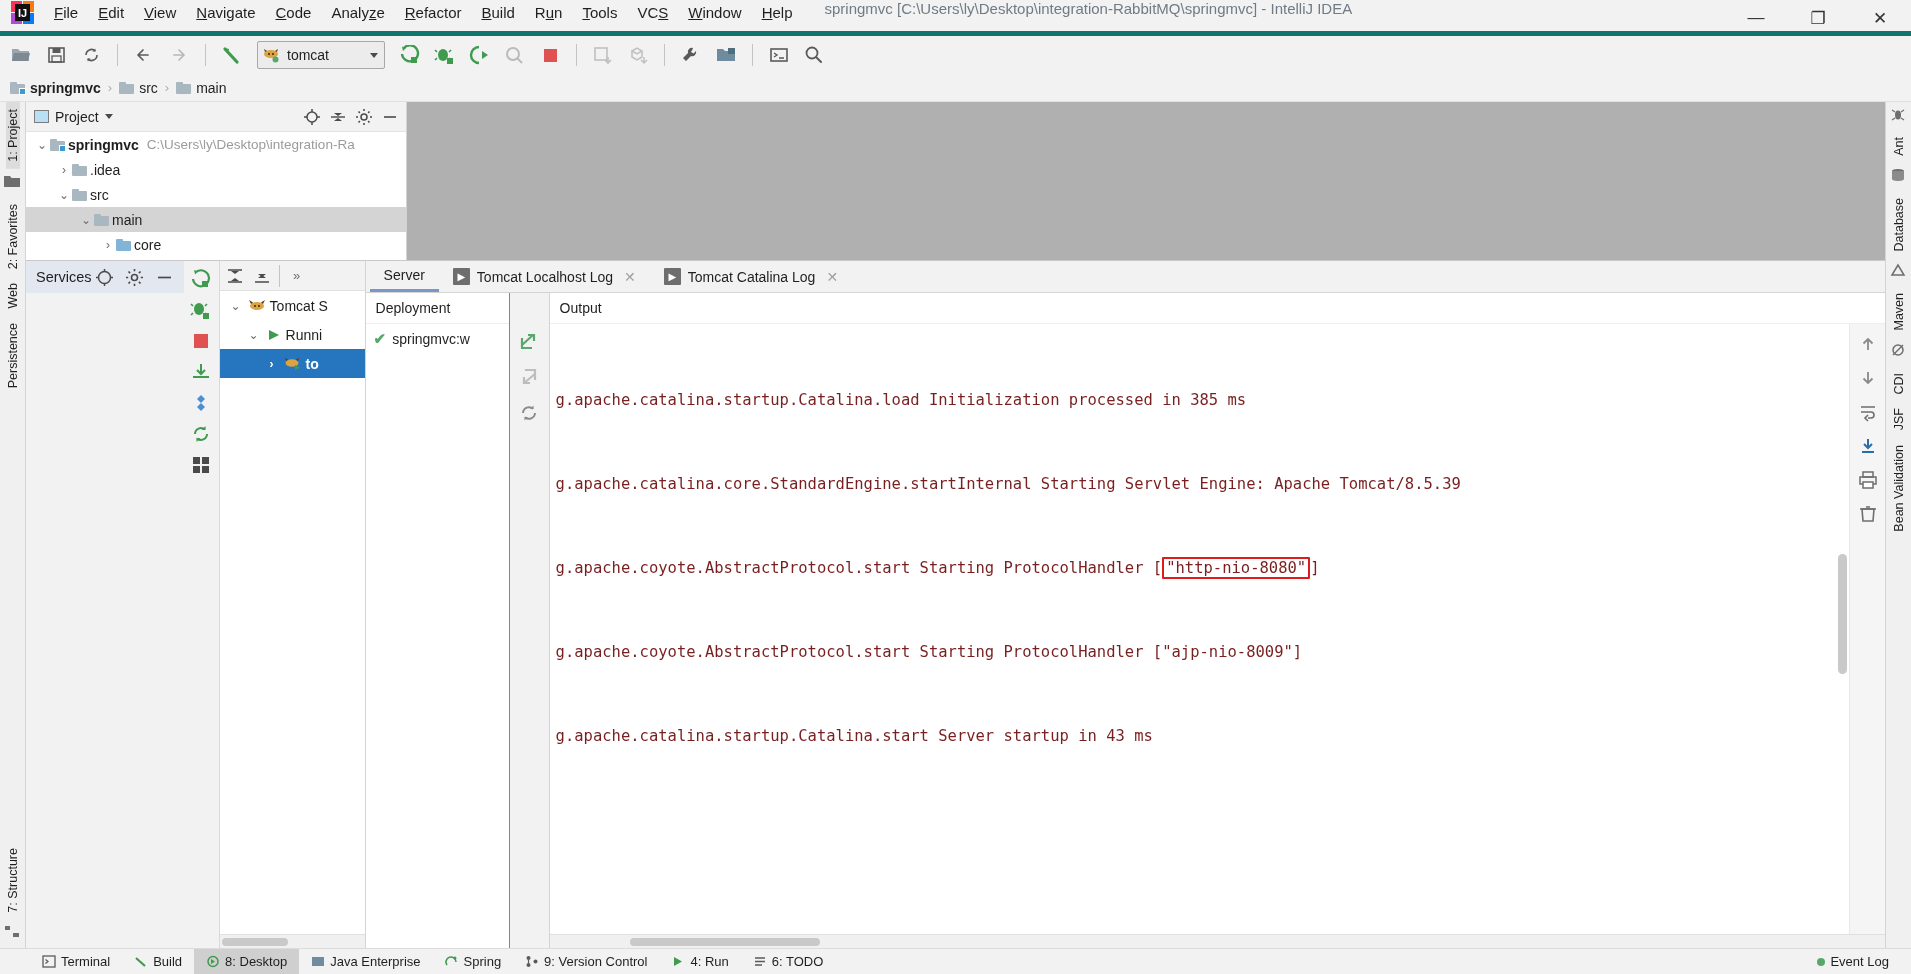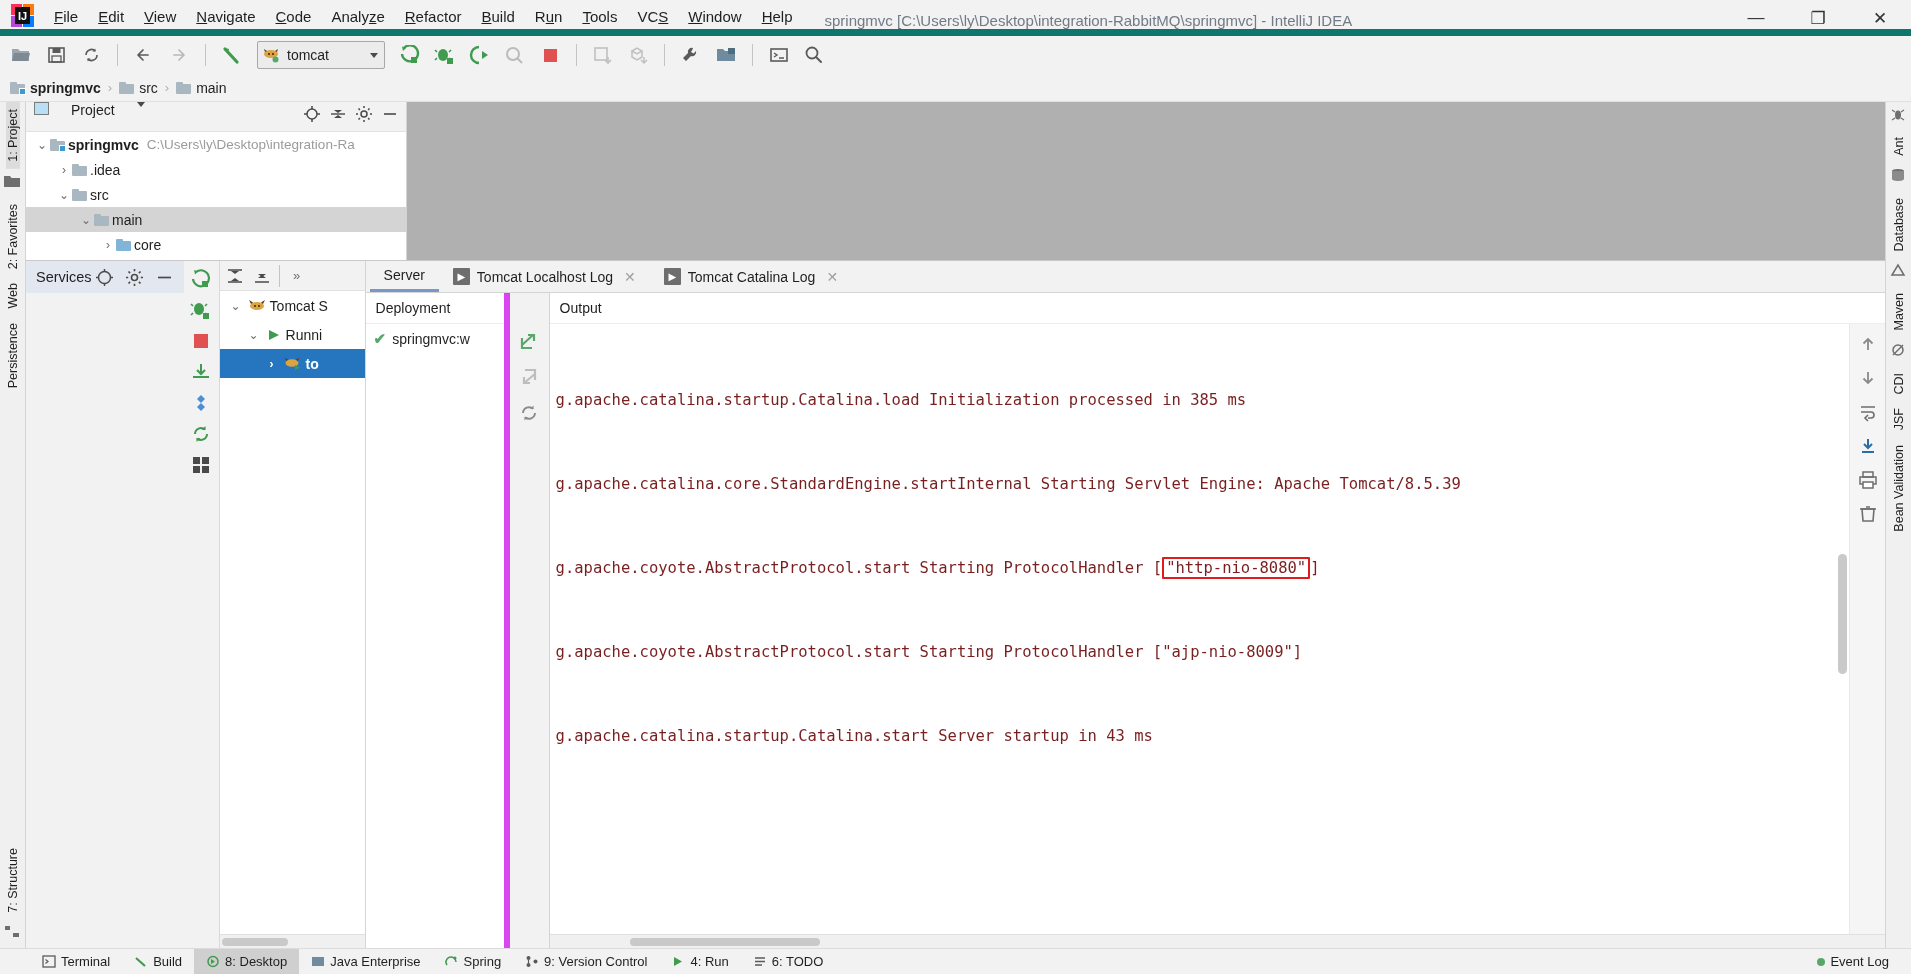--- a/index.html
+++ b/index.html
@@ -8,34 +8,33 @@
     font-family: "Liberation Sans", sans-serif;
     font-size: 13px;
     background: #f2f2f2;
     overflow: hidden;
     color: #1f1f1f;
   }
   .app { width: 1911px; height: 974px; position: relative; display: flex; flex-direction: column; }
 
   
   .titlebar {
-    height: 36px; background: #f2f2f2; display: flex; align-items: flex-end;
-    border-bottom: 7px solid #0f766e; flex: 0 0 36px; position: relative;
+    height: 36px; background: #f2f2f2; display: flex; align-items: flex-start;
+    border-bottom: 5px solid #0f766e; flex: 0 0 36px; position: relative;
   }
   .ij-logo { width: 26px; height: 26px; margin: 0 8px 0 10px; position: relative; flex: 0 0 26px; }
   .menubar { display: flex; align-items: center; gap: 0px; }
   .menu-item {
     padding: 4px 10px; font-size: 15px; color: #1f1f1f; cursor: default;
     font-family: "Liberation Sans", sans-serif; white-space: nowrap;
   }
   .menu-item .mn { text-decoration: underline; }
   .win-title {
     margin-left: 22px; font-size: 15px; color: #707b85; white-space: nowrap;
     font-family: "Liberation Sans", sans-serif;
-    margin-top: 45px;
   }
   .win-controls { position: absolute; right: 0; top: 0; height: 36px; display: flex; }
   .win-btn {
     width: 62px; height: 36px; display: flex; align-items: center; justify-content: center;
     font-size: 17px; color: #333;
   }
 
   
   .toolbar {
     height: 38px; background: #f2f2f2; display: flex; align-items: center;
@@ -89,22 +88,22 @@
 
   
   .upper {
     height: 158px; display: flex; flex: 0 0 158px; background: #fff; position: relative;
   }
   .project-panel {
     width: 381px; background: #fff; border-right: 1px solid #d4d4d4;
     display: flex; flex-direction: column; flex: 0 0 381px; position: relative;
   }
   .pp-header {
-    height: 30px; display: flex; align-items: flex-start; padding: 0 4px 0 8px;
-    background: #f2f2f2; border-bottom: 1px solid #e2e2e2; gap: 22px;
+    height: 30px; display: flex; align-items: center; padding: 0 4px 0 8px;
+    background: #f2f2f2; border-bottom: 1px solid #e2e2e2; gap: 6px;
   }
   .pp-title { font-size: 14px; }
   .pp-actions { margin-left: auto; display: flex; align-items: center; gap: 2px; }
   .pp-act { width: 24px; height: 24px; display: flex; align-items: center; justify-content: center; }
   .tree { flex: 1; overflow: hidden; font-size: 14px; background: #fff; }
   .tree-row { height: 25px; display: flex; align-items: center; padding-right: 6px; white-space: nowrap; }
   .tree-row.sel-gray { background: #d4d4d4; }
   .tw { width: 16px; display: flex; align-items: center; justify-content: center; flex: 0 0 16px; }
   .chev { color: #6e6e6e; font-size: 12px; line-height: 1; }
   .node-label { margin-left: 3px; }
@@ -163,21 +162,21 @@
   .sv-tab.active { border-bottom: 3px solid #7a98c7; }
   .tab-x { color: #a0a0a0; font-size: 14px; margin-left: 4px; }
   .runicon {
     width: 17px; height: 17px; background: #6e6e6e; color: #fff;
     display: flex; align-items: center; justify-content: center; font-size: 10px; border-radius: 1px;
   }
 
   .sv-panes { flex: 1; display: flex; min-height: 0; }
 
   .deploy-pane {
-    width: 144px; background: #fff; border-right: 6px solid #d946ef;
+    width: 144px; background: #fff; border-right: 1px solid #d946ef;
     display: flex; flex-direction: column; flex: 0 0 144px;
   }
   .deploy-head { height: 31px; display: flex; align-items: center; padding-left: 10px; font-size: 14px; border-bottom: 1px solid #eee;}
   .deploy-row { height: 30px; display: flex; align-items: center; gap: 6px; padding-left: 8px; font-size: 14px; white-space: nowrap; overflow: hidden; }
   .check-g { color: #59a869; font-size: 15px; font-weight: bold; }
 
   .deploy-actions {
     width: 40px; background: #f2f2f2; display: flex; flex-direction: column;
     align-items: center; padding-top: 34px; gap: 8px; flex: 0 0 40px;
     border-right: 1px solid #d4d4d4;

